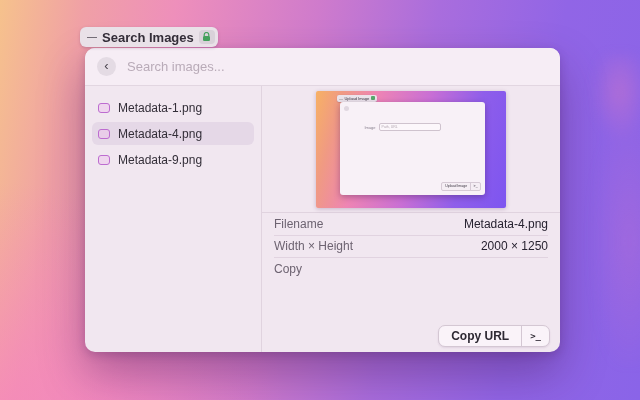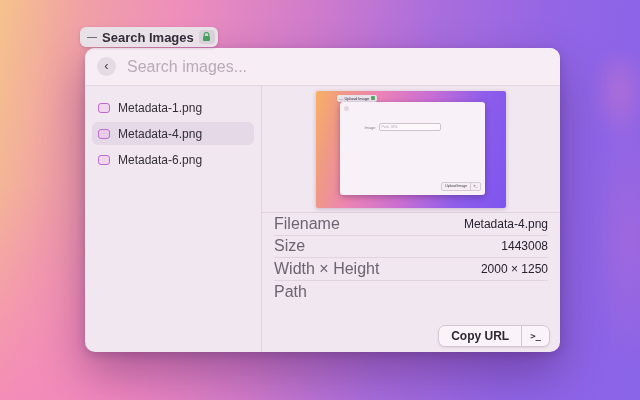--- a/index.html
+++ b/index.html
@@ -62,21 +62,21 @@
   .back-btn {
     width: 19px; height: 19px; border-radius: 50%;
     background: #e4dbe4; border: none;
     color: #4a444e; font-size: 13px; line-height: 17px;
     display: flex; align-items: center; justify-content: center;
     cursor: default; padding-bottom: 2px;
   }
   .search-input {
     flex: 1; margin-left: 11px; border: none; outline: none; background: transparent;
     font-family: "Liberation Sans", sans-serif;
-    font-size: 16px; color: #332d38;
+    font-size: 13px; color: #332d38;
   }
   .search-input::placeholder { color: #b9abb8; opacity: 1; }
 
   .window-body { flex: 1; display: flex; min-height: 0; }
 
   
   .list-pane {
     width: 177px; flex: 0 0 177px;
     padding: 10px 7px 8px 7px;
     border-right: 1px solid #e0d3df;
@@ -149,21 +149,21 @@
   .mini-btn { font-size: 3.5px; color: #3a3440; padding: 1.5px 3px; white-space: nowrap; }
   .mini-term { font-size: 3.5px; color: #3a3440; padding: 1.5px 2.5px; border-left: 0.5px solid #d6cad5; }
 
   
   .meta-table { flex: 1; }
   .meta-row {
     height: 22.5px; display: flex; align-items: center; justify-content: space-between;
     margin: 0 12px; border-bottom: 1px solid rgba(125,95,125,0.14);
   }
   .meta-row:last-child { border-bottom: none; }
-  .meta-label { font-size: 16px; color: #6d6371; white-space: nowrap; }
+  .meta-label { font-size: 12px; color: #6d6371; white-space: nowrap; }
   .meta-value { font-size: 12px; color: #272230; font-weight: 500; white-space: nowrap; }
 
   
   .footer {
     flex: 0 0 27px; display: flex; align-items: center; justify-content: flex-end;
     padding: 0 10px 5px 0;
   }
   .btn-group {
     display: inline-flex; align-items: stretch;
     background: #faf3f9; border: 1px solid #d4c7d3; border-radius: 7px;
@@ -215,21 +215,21 @@
         <div class="list-item">
           <span class="img-icon"></span>
           <span class="list-label">Metadata-1.png</span>
         </div>
         <div class="list-item selected">
           <span class="img-icon"></span>
           <span class="list-label">Metadata-4.png</span>
         </div>
         <div class="list-item">
           <span class="img-icon"></span>
-          <span class="list-label">Metadata-6.png</span>
+          <span class="list-label">Metadata-9.png</span>
         </div>
       </div>
 
       <div class="detail-pane">
 
         <div class="preview-area">
           <div class="preview-img">
             <div class="mini-pill">
               <span class="mini-min">—</span>
               <span>Upload Image</span>
@@ -250,29 +250,25 @@
             </div>
           </div>
         </div>
 
         <div class="meta-table">
           <div class="meta-row">
             <span class="meta-label">Filename</span>
             <span class="meta-value">Metadata-4.png</span>
           </div>
           <div class="meta-row">
-            <span class="meta-label">Size</span>
-            <span class="meta-value">1443008</span>
-          </div>
-          <div class="meta-row">
             <span class="meta-label">Width × Height</span>
             <span class="meta-value">2000 × 1250</span>
           </div>
           <div class="meta-row">
-            <span class="meta-label">Path</span>
+            <span class="meta-label">Copy</span>
           </div>
         </div>
 
         <div class="footer">
           <div class="btn-group">
             <button class="copy-url-btn">Copy URL</button>
             <button class="terminal-btn">
               <span>&gt;_</span>
             </button>
           </div>

